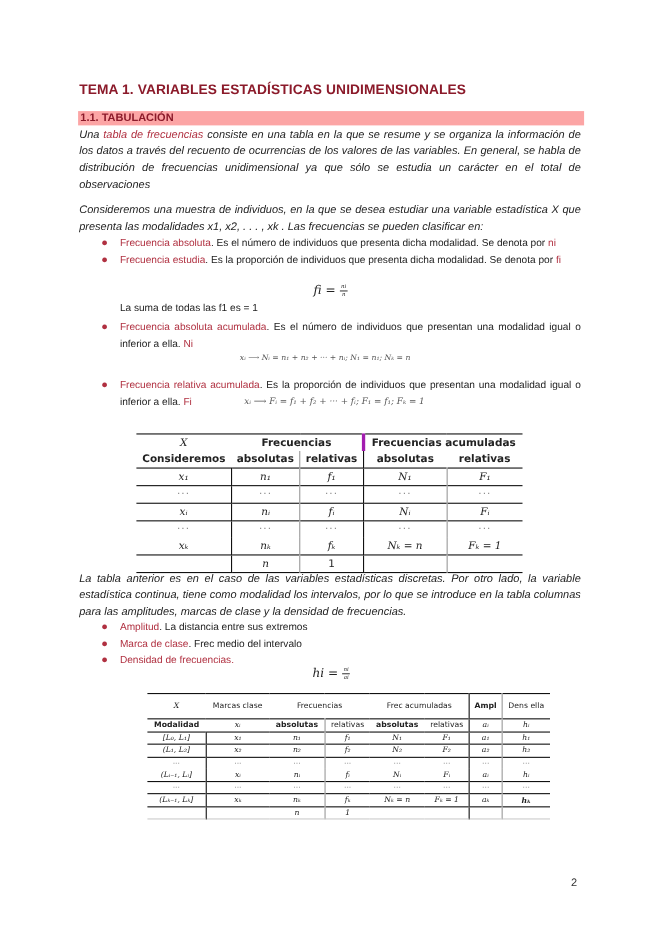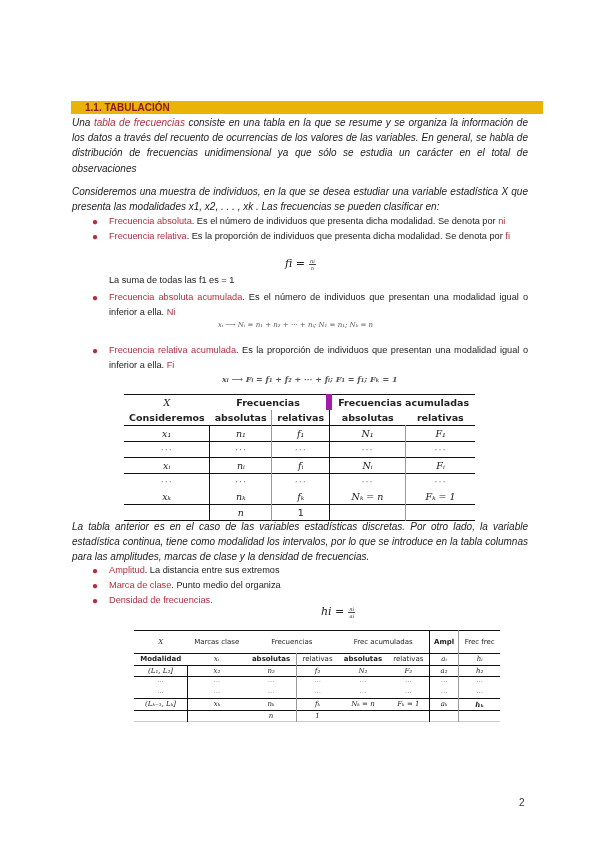--- a/index.html
+++ b/index.html
@@ -2,22 +2,22 @@
 <html><head>
 <meta charset="utf-8">
 <style>
   html, body { margin: 0; padding: 0; background: #ffffff; }
   body { width: 600px; height: 848px; position: relative; overflow: hidden;
          font-family: "Liberation Sans", "DejaVu Sans", sans-serif; color: #222; }
   .page { position: absolute; left: 0; top: 0; width: 600px; height: 848px; }
   .h1 { position: absolute; left: 72px; top: 74px; font-size: 12.5px; font-weight: bold;
         color: #8b1a2a; letter-spacing: 0.1px; }
   .h2 { position: absolute; left: 71px; top: 101px; width: 458px; height: 13px;
-        background: #eab308; font-size: 10px; font-weight: bold; color: #8b1a2a;
-        line-height: 13px; padding-left: 14px; }
+        background: #fca5a5; font-size: 10px; font-weight: bold; color: #8b1a2a;
+        line-height: 13px; padding-left: 2px; }
   .para { position: absolute; left: 72px; width: 456px; font-size: 10px; line-height: 15.2px;
           text-align: justify; color: #222; font-style: italic; }
   .red { color: #b03040; }
   .bullets { position: absolute; left: 92px; width: 436px; margin: 0; padding: 0; list-style: none;
              font-size: 9.2px; line-height: 15.2px; }
   .bullets li { position: relative; padding-left: 17px; text-align: justify; }
   .bullets li .dot { position: absolute; left: 0; top: 0; color: #b03040; font-size: 10px; }
   .formula { position: absolute; font-family: "DejaVu Serif", serif; font-style: italic; color: #222; }
   .frac { display: inline-block; vertical-align: middle; text-align: center; font-size: 5px; line-height: 6px; margin-left: 4px; }
   .frac .num { display: block; border-bottom: 0.5px solid #444; padding: 0 1px; }
@@ -38,53 +38,54 @@
   table.t2 .hd { font-weight: bold; }
   table.t2 .math { font-family: "DejaVu Serif", serif; font-style: italic; }
   table.t2 .dots { color: #888; }
   .pagenum { position: absolute; left: 519px; top: 797px; font-size: 10px; color: #333; }
 </style>
 </head>
 <body>
 
 <div class="page">
 
+  <div class="h1">TEMA 1. VARIABLES ESTADÍSTICAS UNIDIMENSIONALES</div>
   <div class="h2">1.1. TABULACIÓN</div>
 
   <div class="para" style="top:115px;"><span>Una </span><span class="red">tabla de frecuencias</span><span> consiste en una tabla en la que se resume y se organiza la información de los datos a través del recuento de ocurrencias de los valores de las variables. En general, se habla de distribución de frecuencias unidimensional ya que sólo se estudia un carácter en el total de observaciones</span></div>
 
   <div class="para" style="top:184px;">Consideremos una muestra de individuos, en la que se desea estudiar una variable estadística X que presenta las modalidades x1, x2, . . . , xk . Las frecuencias se pueden clasificar en:</div>
 
   <ul class="bullets" style="top:214px;">
     <li><span class="dot">●</span><span class="red">Frecuencia absoluta</span><span>. Es el número de individuos que presenta dicha modalidad. Se denota por </span><span class="red">ni</span></li>
-    <li><span class="dot">●</span><span class="red">Frecuencia relativa</span><span>. Es la proporción de individuos que presenta dicha modalidad. Se denota por </span><span class="red">fi</span></li>
+    <li><span class="dot">●</span><span class="red">Frecuencia estudia</span><span>. Es la proporción de individuos que presenta dicha modalidad. Se denota por </span><span class="red">fi</span></li>
   </ul>
 
   <div class="formula" style="left:285px; top:257px; font-size:11px;"><span>fi =</span><span class="frac"><span class="num">ni</span><span class="den">n</span></span></div>
 
   <div class="note" style="top:275px;">La suma de todas las f1 es = 1</div>
 
   <ul class="bullets" style="top:290px;">
     <li><span class="dot">●</span><span class="red">Frecuencia absoluta acumulada</span><span>. Es el número de individuos que presentan una modalidad igual o inferior a ella. </span><span class="red">Ni</span></li>
   </ul>
 
   <div class="formula light" style="left:218px; top:321px;">xᵢ ⟶ Nᵢ = n₁ + n₂ + ··· + nᵢ;  N₁ = n₁;  Nₖ = n</div>
 
   <ul class="bullets" style="top:343px;">
     <li><span class="dot">●</span><span class="red">Frecuencia relativa acumulada</span><span>. Es la proporción de individuos que presentan una modalidad igual o inferior a ella. </span><span class="red">Fi</span></li>
   </ul>
 
-  <div class="formula light" style="left:222px; top:374px; font-size:8px;font-weight:bold;">xᵢ ⟶ Fᵢ = f₁ + f₂ + ··· + fᵢ;  F₁ = f₁;  Fₖ = 1</div>
+  <div class="formula light" style="left:222px; top:360px; font-size:8px;">xᵢ ⟶ Fᵢ = f₁ + f₂ + ··· + fᵢ;  F₁ = f₁;  Fₖ = 1</div>
 
   <table class="t1">
     <tbody>
         <tr style="border-top:1.5px solid #111;">
       <td class="math">X</td>
       <td class="hd" colspan="2">Frecuencias</td>
-      <td class="hd" colspan="2" style="border-left:6px solid #a21caf;">Frecuencias acumuladas</td>
+      <td class="hd" colspan="2" style="border-left:3px solid #a21caf;">Frecuencias acumuladas</td>
     </tr>
     <tr style="border-bottom:1.5px solid #111;">
       <td class="hd">Consideremos</td>
       <td class="hd">absolutas</td>
       <td class="hd" style="border-left:1px solid #999;">relativas</td>
       <td class="hd" style="border-left:1px solid #111;">absolutas</td>
       <td class="hd">relativas</td>
     </tr>
     <tr style="border-bottom:1px solid #111;">
       <td class="math">x₁</td>
@@ -128,67 +129,87 @@
       <td style="border-left:1px solid #111;"></td>
       <td style="border-left:1px solid #999;"></td>
     </tr>
   </tbody>
     </table>
 
   <div class="para" style="top:519px;">La tabla anterior es en el caso de las variables estadísticas discretas. Por otro lado, la variable estadística continua, tiene como modalidad los intervalos, por lo que se introduce en la tabla columnas para las amplitudes, marcas de clase y la densidad de frecuencias.</div>
 
   <ul class="bullets" style="top:563px;">
     <li><span class="dot">●</span><span class="red">Amplitud</span><span>. La distancia entre sus extremos</span></li>
-    <li><span class="dot">●</span><span class="red">Marca de clase</span><span>. Punto medio del organiza</span></li>
+    <li><span class="dot">●</span><span class="red">Marca de clase</span><span>. Frec medio del intervalo</span></li>
     <li><span class="dot">●</span><span class="red">Densidad de frecuencias</span><span class="red">.</span></li>
   </ul>
 
-  <div class="formula" style="left:284px; top:605px; font-size:11px;margin-left:37px;"><span>hi =</span><span class="frac"><span class="num">ni</span><span class="den">ai</span></span></div>
+  <div class="formula" style="left:284px; top:605px; font-size:11px;"><span>hi =</span><span class="frac"><span class="num">ni</span><span class="den">ai</span></span></div>
 
   <table class="t2">
     <tbody>
         <tr style="border-top:1px solid #111;">
       <td class="math" style="height:22px;">X</td>
       <td>Marcas clase</td>
       <td colspan="2">Frecuencias</td>
       <td colspan="2">Frec acumuladas</td>
       <td class="hd" style="border-left:1px solid #111;">Ampl</td>
-      <td style="border-left:1px solid #999;">Frec frec</td>
+      <td style="border-left:1px solid #999;">Dens ella</td>
     </tr>
     <tr style="border-top:1px solid #111; border-bottom:1.5px solid #111;">
       <td class="hd">Modalidad</td>
       <td class="math">xᵢ</td>
       <td class="hd">absolutas</td>
       <td style="border-left:1px solid #999;">relativas</td>
       <td class="hd">absolutas</td>
       <td>relativas</td>
       <td class="math" style="border-left:1px solid #111;">aᵢ</td>
       <td class="math" style="border-left:1px solid #999;">hᵢ</td>
     </tr>
     </tbody>
       <tbody id="t2body">
         <tr style="border-bottom: 1px solid rgb(17, 17, 17);">
+          <td class="math">[L₀, L₁]</td>
+          <td class="math" style="border-left: 1px solid rgb(17, 17, 17);">x₁</td>
+          <td class="math">n₁</td>
+          <td class="math" style="border-left: 1px solid rgb(153, 153, 153);">f₁</td>
+          <td class="math">N₁</td>
+          <td class="math">F₁</td>
+          <td class="math" style="border-left: 1px solid rgb(17, 17, 17);">a₁</td>
+          <td class="math" style="border-left: 1px solid rgb(153, 153, 153);">h₁</td>
+        </tr>
+        <tr style="border-bottom: 1px solid rgb(17, 17, 17);">
           <td class="math">(L₁, L₂]</td>
           <td class="math" style="border-left: 1px solid rgb(17, 17, 17);">x₂</td>
           <td class="math">n₂</td>
           <td class="math" style="border-left: 1px solid rgb(153, 153, 153);">f₂</td>
           <td class="math">N₂</td>
           <td class="math">F₂</td>
           <td class="math" style="border-left: 1px solid rgb(17, 17, 17);">a₂</td>
           <td class="math" style="border-left: 1px solid rgb(153, 153, 153);">h₂</td>
         </tr>
         <tr>
           <td class="dots">···</td>
           <td class="dots" style="border-left: 1px solid rgb(17, 17, 17);">···</td>
           <td class="dots">···</td>
           <td class="dots" style="border-left: 1px solid rgb(153, 153, 153);">···</td>
           <td class="dots">···</td>
           <td class="dots">···</td>
           <td class="dots" style="border-left: 1px solid rgb(17, 17, 17);">···</td>
           <td class="dots" style="border-left: 1px solid rgb(153, 153, 153);">···</td>
+        </tr>
+        <tr style="border-bottom: 1px solid rgb(17, 17, 17);">
+          <td class="math">(Lᵢ₋₁, Lᵢ]</td>
+          <td class="math" style="border-left: 1px solid rgb(17, 17, 17);">xᵢ</td>
+          <td class="math">nᵢ</td>
+          <td class="math" style="border-left: 1px solid rgb(153, 153, 153);">fᵢ</td>
+          <td class="math">Nᵢ</td>
+          <td class="math">Fᵢ</td>
+          <td class="math" style="border-left: 1px solid rgb(17, 17, 17);">aᵢ</td>
+          <td class="math" style="border-left: 1px solid rgb(153, 153, 153);">hᵢ</td>
         </tr>
         <tr style="border-bottom: 1px solid rgb(17, 17, 17);">
           <td class="dots">···</td>
           <td class="dots" style="border-left: 1px solid rgb(17, 17, 17);">···</td>
           <td class="dots">···</td>
           <td class="dots" style="border-left: 1px solid rgb(153, 153, 153);">···</td>
           <td class="dots">···</td>
           <td class="dots">···</td>
           <td class="dots" style="border-left: 1px solid rgb(17, 17, 17);">···</td>
           <td class="dots" style="border-left: 1px solid rgb(153, 153, 153);">···</td>

